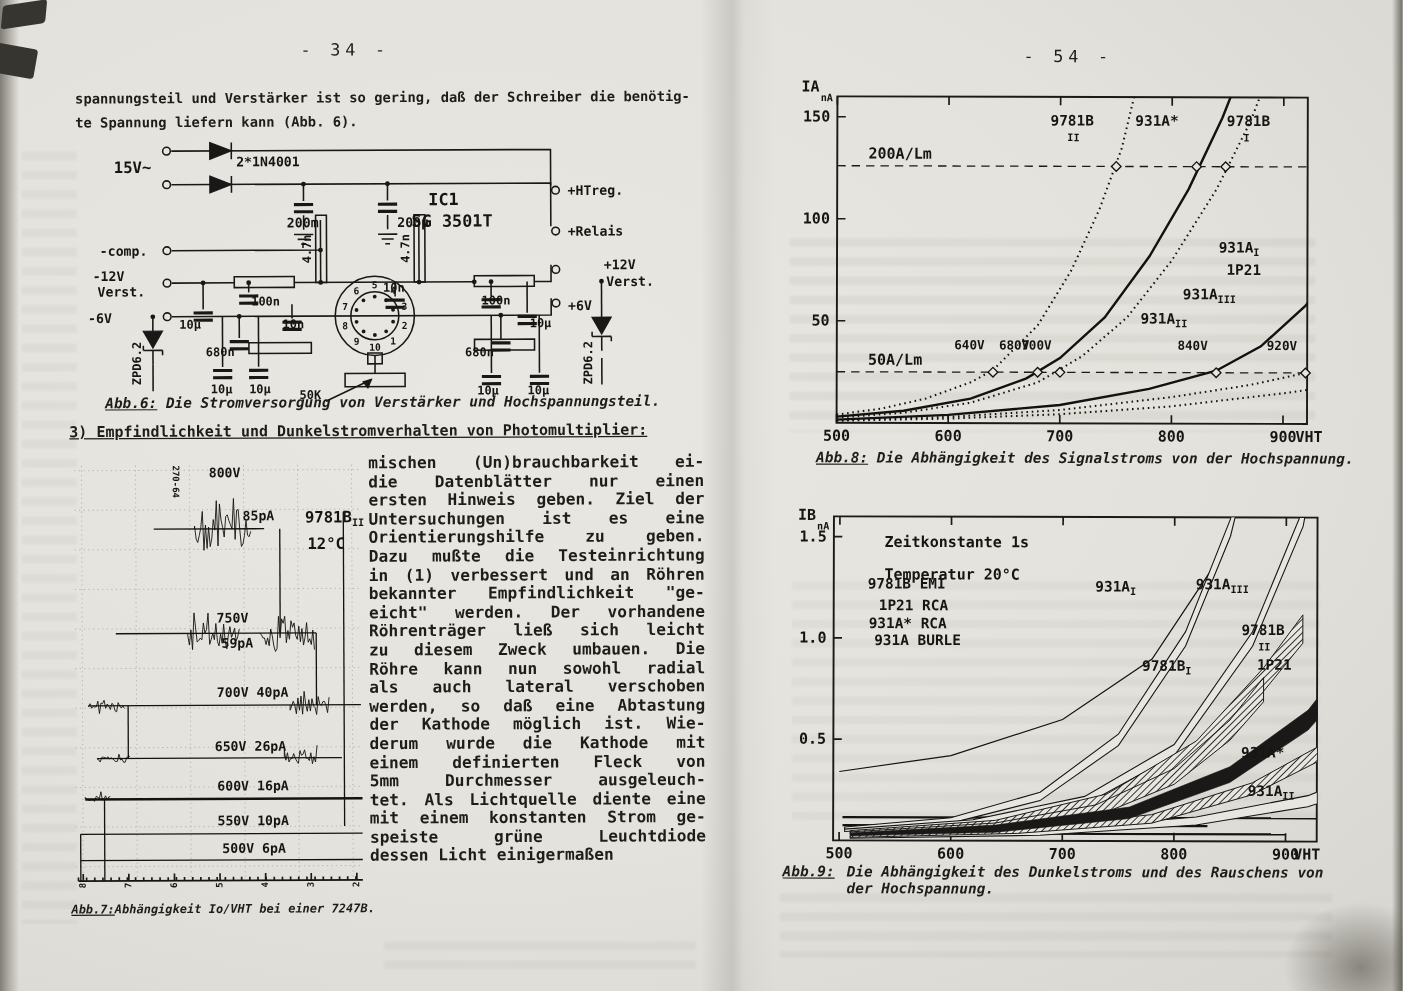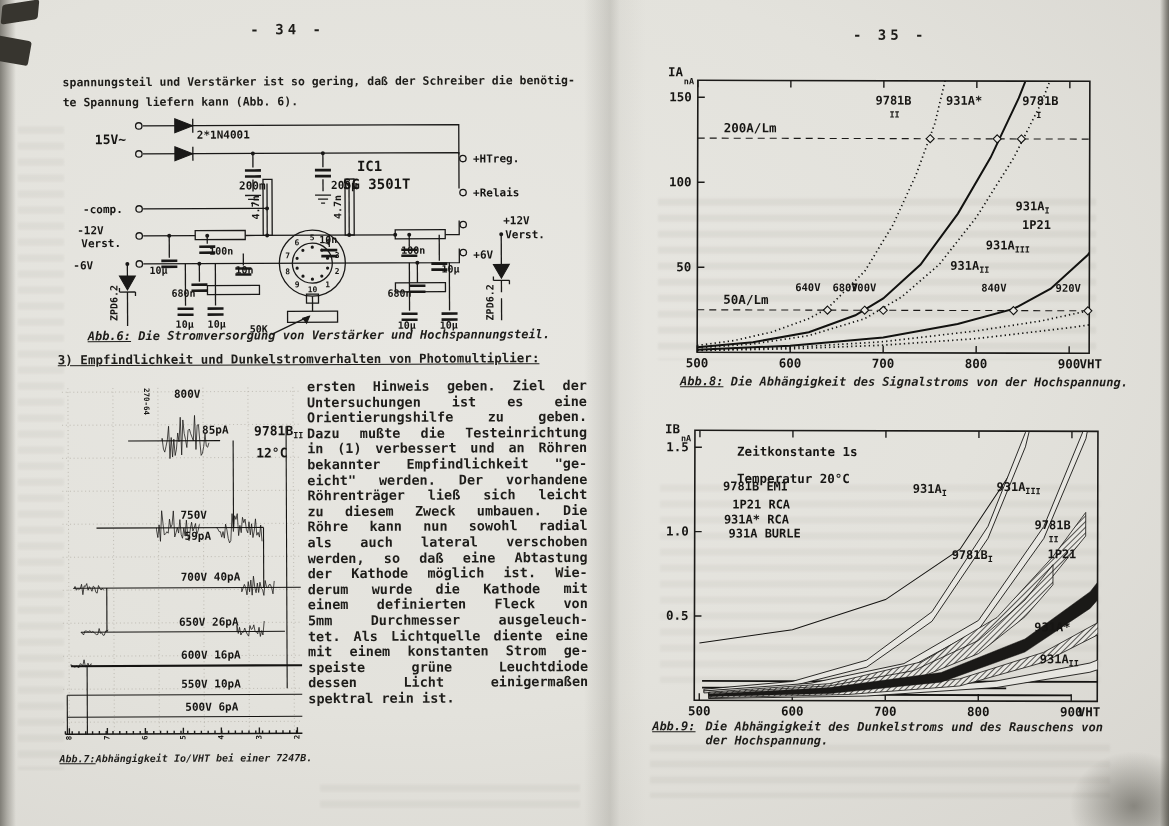--- a/index.html
+++ b/index.html
@@ -2,21 +2,21 @@
 <html><head>
 <meta charset="utf-8">
 <style>
   html,body{margin:0;padding:0;background:#b9b7b1;}
   #stage{position:relative;width:1169px;height:826px;overflow:hidden;
          font-family:"DejaVu Sans Mono",monospace;color:#1e1d1a;
          background:radial-gradient(ellipse at 35% 40%, #e8e7e2 0%, #e3e2dc 55%, #d7d5cf 100%);}
   .page{position:absolute;inset:0;}
   .pg-left{transform:rotate(-0.25deg);}
   .pg-right{transform:rotate(0.15deg);}
-  .pageno{position:absolute;font-size:14px;font-weight:bold;letter-spacing:4px;}
+  .pageno{position:absolute;font-size:14px;font-weight:normal;letter-spacing:4px;margin-top:13px;}
   .intro{position:absolute;left:64px;top:70px;width:524px;font-size:11.5px;font-weight:bold;line-height:20px;white-space:nowrap;}
   .heading{position:absolute;left:58px;top:350px;font-size:12.5px;font-weight:bold;text-decoration:underline;white-space:nowrap;}
   .caption{position:absolute;font-style:italic;font-weight:bold;white-space:nowrap;}
   .cap-label{text-decoration:underline;}
   .cap6{left:88px;top:327px;font-size:12px;}
   .cap7{left:58px;top:751px;font-size:10px;}
   .cap8{left:680px;top:374px;font-size:12px;}
   .cap9{left:653px;top:719px;font-size:12px;display:flex;}
   .cap9 .c9wrap{margin-left:10px;font-style:italic;}
   .column{position:absolute;left:307px;top:378px;width:280px;font-size:13.5px;font-weight:bold;line-height:15.6px;}
@@ -360,50 +360,51 @@
           <text x="202" y="358" class="ch7s" transform="rotate(-90 202 358)">3</text>
           <line x1="238" y1="352" x2="238" y2="346" class="tick"></line>
           <text x="240" y="358" class="ch7s" transform="rotate(-90 240 358)">2</text>
           <text x="86" y="6" class="ch7s" transform="rotate(90 86 6)">270-64</text>
           <text x="196" y="54" class="ch7b">9781B<tspan dy="3" class="chsub">II</tspan></text>
           <text x="198" y="76" class="ch7b">12°C</text>
         </g>
     </svg>
 
     <div class="column">
+        <div>mischen (Un)brauchbarkeit ei-</div>
+        <div>die Datenblätter nur einen</div>
         <div>ersten Hinweis geben. Ziel der</div>
         <div>Untersuchungen ist es eine</div>
         <div>Orientierungshilfe zu geben.</div>
         <div>Dazu mußte die Testeinrichtung</div>
         <div>in (1) verbessert und an Röhren</div>
         <div>bekannter Empfindlichkeit "ge-</div>
         <div>eicht" werden. Der vorhandene</div>
         <div>Röhrenträger ließ sich leicht</div>
         <div>zu diesem Zweck umbauen. Die</div>
         <div>Röhre kann nun sowohl radial</div>
         <div>als auch lateral verschoben</div>
         <div>werden, so daß eine Abtastung</div>
         <div>der Kathode möglich ist. Wie-</div>
         <div>derum wurde die Kathode mit</div>
         <div>einem definierten Fleck von</div>
         <div>5mm Durchmesser ausgeleuch-</div>
         <div>tet. Als Lichtquelle diente eine</div>
         <div>mit einem konstanten Strom ge-</div>
         <div>speiste grüne Leuchtdiode</div>
         <div>dessen Licht einigermaßen</div>
-        <div>spektral rein ist.</div>
       </div>
 
     <div class="caption cap7">
       <span class="cap-label">Abb.7:</span><span>Abhängigkeit Io/VHT bei einer 7247B.</span>
     </div>
   </div>
 
   <div class="page pg-right">
-    <div class="pageno" style="left:852px;top:26px;">- 35 -</div>
+    <div class="pageno" style="left:852px;top:26px;">- 54 -</div>
 
     <svg id="fig8svg" style="left:653px;top:62px;" width="452" height="310" viewBox="0 0 452 310">
       <defs>
           <clipPath id="clip8">
             <rect x="44" y="18" width="392" height="272"></rect>
           </clipPath>
         </defs>
       <g id="fig8-plot">
           <rect x="44" y="18" width="392" height="272" class="frame"></rect>
           <line x1="44" y1="18" x2="44" y2="25" class="tick"></line>

